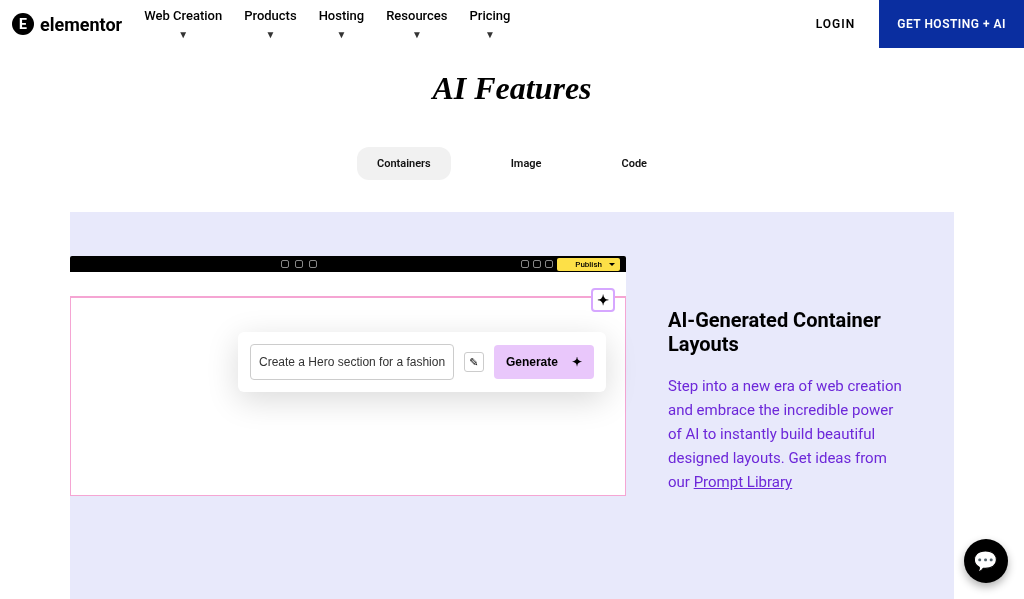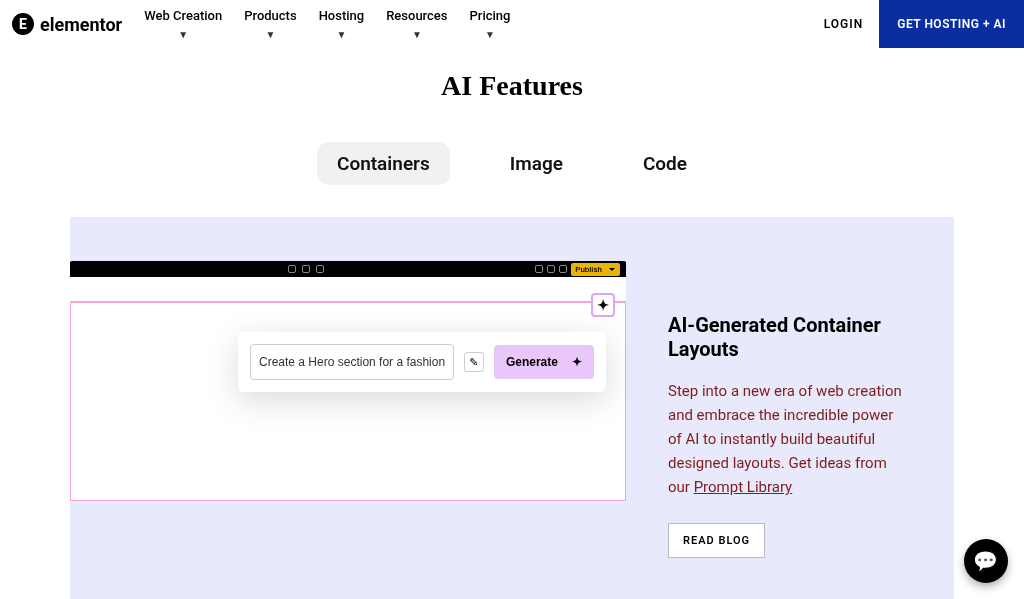--- a/index.html
+++ b/index.html
@@ -6,56 +6,56 @@
 body { font-family: -apple-system, BlinkMacSystemFont, "Segoe UI", Roboto, Helvetica, Arial, sans-serif; background: #fff; color: #000; width: 1024px; height: 599px; overflow: hidden; position: relative; }
 
 
 .header { display: flex; align-items: center; justify-content: space-between; padding: 0 0 0 12px; height: 48px; }
 .header-left { display: flex; align-items: center; gap: 22px; }
 .logo { display: flex; align-items: center; gap: 6px; font-weight: 700; font-size: 18px; }
 .logo-mark { width: 22px; height: 22px; border-radius: 50%; background: #000; color: #fff; display: flex; align-items: center; justify-content: center; font-size: 14px; font-weight: 800; }
 .nav { display: flex; gap: 22px; }
 .nav-item { display: flex; align-items: center; gap: 6px; font-size: 13px; font-weight: 500; cursor: pointer; flex-direction: column; }
 .chev { font-size: 10px; color: #333; }
-.header-right { display: flex; align-items: center; height: 100%; gap: 12px; }
+.header-right { display: flex; align-items: center; height: 100%; gap: 20px; }
 .login { font-size: 12px; letter-spacing: 1px; font-weight: 600; cursor: pointer; padding-right: 4px; }
 .cta { background: #0a2ea0; color: #fff; font-size: 12px; letter-spacing: 0.5px; font-weight: 600; padding: 8px 18px; height: 48px; display: flex; align-items: center; cursor: pointer; }
 
 
-.title { text-align: center; font-family: Georgia, 'Times New Roman', serif; font-size: 28px; font-weight: 700; margin-top: 22px; }
+.title { text-align: center; font-family: Georgia, 'Times New Roman', serif; font-size: 32px; font-weight: 700; margin-top: 22px; font-style: italic; }
 
 
 .tabs { display: flex; justify-content: center; gap: 40px; margin-top: 40px; }
-.tab { font-size: 19px; font-weight: 600; padding: 10px 20px; border-radius: 12px; cursor: pointer; color: #111; }
+.tab { font-size: 11px; font-weight: 600; padding: 10px 20px; border-radius: 12px; cursor: pointer; color: #111; }
 .tab.active { background: #f1f1f1; }
 
 
 .content { margin: 32px auto 0; width: 884px; background: #e8e9fb; padding: 44px 48px 100px 0; display: flex; gap: 42px; }
 
 
 .preview-col { width: 556px; position: relative; }
 .preview { width: 556px; background: #fff; border-radius: 2px; position: relative; }
 .preview-top { height: 16px; background: #000; display: flex; align-items: center; justify-content: space-between; padding: 0 6px; border-top-left-radius: 2px; border-top-right-radius: 2px; }
 .top-center { display: flex; gap: 6px; }
 .top-tiny { width: 8px; height: 8px; border: 1px solid #888; border-radius: 2px; }
 .top-right { display: flex; align-items: center; gap: 4px; }
 .top-icon { width: 8px; height: 8px; border: 1px solid #888; border-radius: 2px; }
-.publish { background: #eab308; color: #000; font-size: 8px; font-weight: 500; padding: 2px 18px 2px 4px; border-radius: 2px; position: relative; text-align: right; }
+.publish { background: #fde047; color: #000; font-size: 8px; font-weight: 500; padding: 2px 18px 2px 18px; border-radius: 2px; position: relative; text-align: right; }
 .publish::after { content: ""; position: absolute; right: 5px; top: 5px; border-left: 3px solid transparent; border-right: 3px solid transparent; border-top: 3px solid #000; }
 .preview-body { height: 200px; border: 1px solid #f5a5d3; background: #fff; position: relative; margin-top: 24px; border-top: 2px solid #f5a5d3; }
 .sparkle-badge { position: absolute; right: 10px; top: -10px; width: 24px; height: 24px; background: #fff; border: 2px solid #d6a7ff; border-radius: 4px; display: flex; align-items: center; justify-content: center; font-size: 14px; font-weight:700; }
 .prompt-bar { position: absolute; left: 238px; top: 332px; width: 368px; background: #fff; border-radius: 6px; box-shadow: 0 8px 32px rgba(0,0,0,0.15); padding: 12px 12px; display: flex; align-items: center; gap: 10px; }
 .prompt-input { flex: 1; border: 1px solid #ccc; border-radius: 4px; font-size: 12px; padding: 10px 8px; color:#333; }
 .wand { width: 20px; height: 20px; border: 1px solid #ccc; border-radius: 3px; display: flex; align-items: center; justify-content: center; font-size: 11px; }
 .generate-btn { background: #e9c7fb; color: #000; border: none; border-radius: 4px; font-size: 12px; font-weight: 600; padding: 10px 12px; cursor: pointer; display: flex; align-items: center; gap: 14px; }
 
 
 .right-col { flex: 1; padding-top: 52px; }
 .h2 { font-size: 20px; font-weight: 700; line-height: 1.2; margin-bottom: 18px; }
-.p { font-size: 15px; color: #7f1d1d; line-height: 1.6; margin-bottom: 24px; }
+.p { font-size: 15px; color: #6d28d9; line-height: 1.6; margin-bottom: 24px; }
 .underline { text-decoration: underline; }
 .read-blog { display: inline-block; border: 1px solid #bbb; padding: 10px 14px; font-size: 11px; letter-spacing: 1px; font-weight: 600; cursor: pointer; background:#fff; }
 
 
 .chat-fab { position: absolute; right: 16px; bottom: 16px; width: 44px; height: 44px; border-radius: 50%; background: #000; color: #fff; display: flex; align-items: center; justify-content: center; font-size: 20px; cursor: pointer; box-shadow: 0 4px 8px rgba(0,0,0,0.3); }
 </style>
 </head>
 <body>
 
 <div class="header">
@@ -122,21 +122,20 @@
         <div class="sparkle-badge">✦</div>
       </div>
     </div>
   </div>
 
   <div class="right-col">
     <h2 class="h2">AI-Generated Container Layouts</h2>
     <p class="p">
       <span>Step into a new era of web creation and embrace the incredible power of AI to instantly build beautiful designed layouts. Get ideas from our </span><a class="underline">Prompt Library</a>
     </p>
-    <div class="read-blog">READ BLOG</div>
   </div>
 </div>
 
 <div class="prompt-bar">
   <input class="prompt-input" value="Create a Hero section for a fashion store" style="">
   <div class="wand">✎</div>
   <button class="generate-btn">
     <span>Generate</span>
     <span>✦</span>
   </button>

